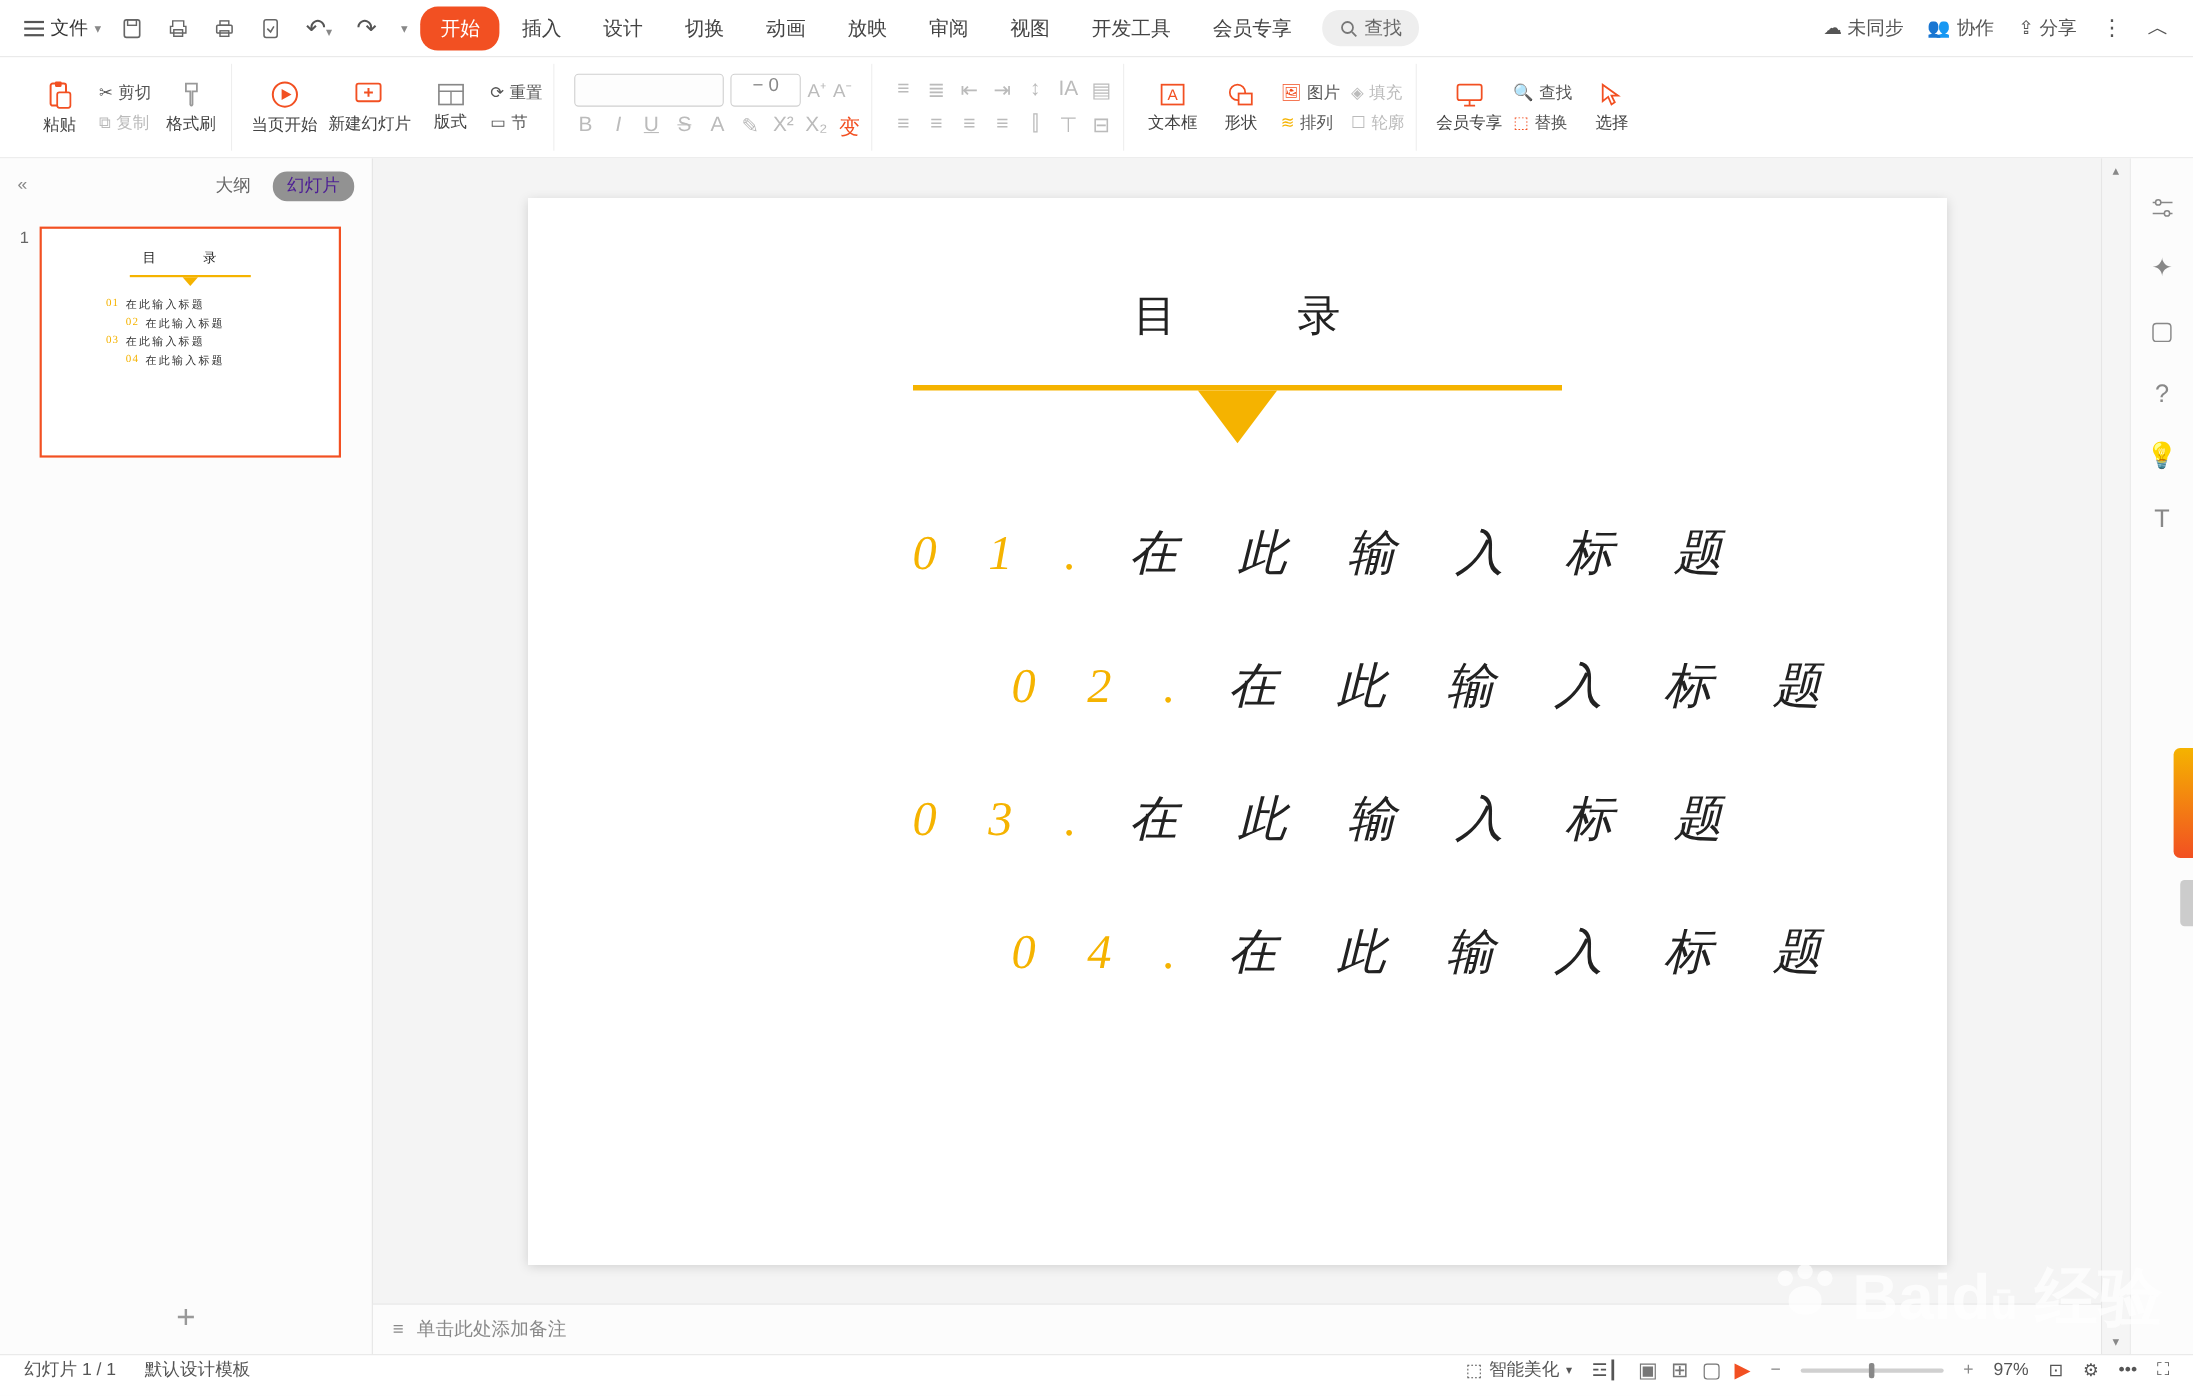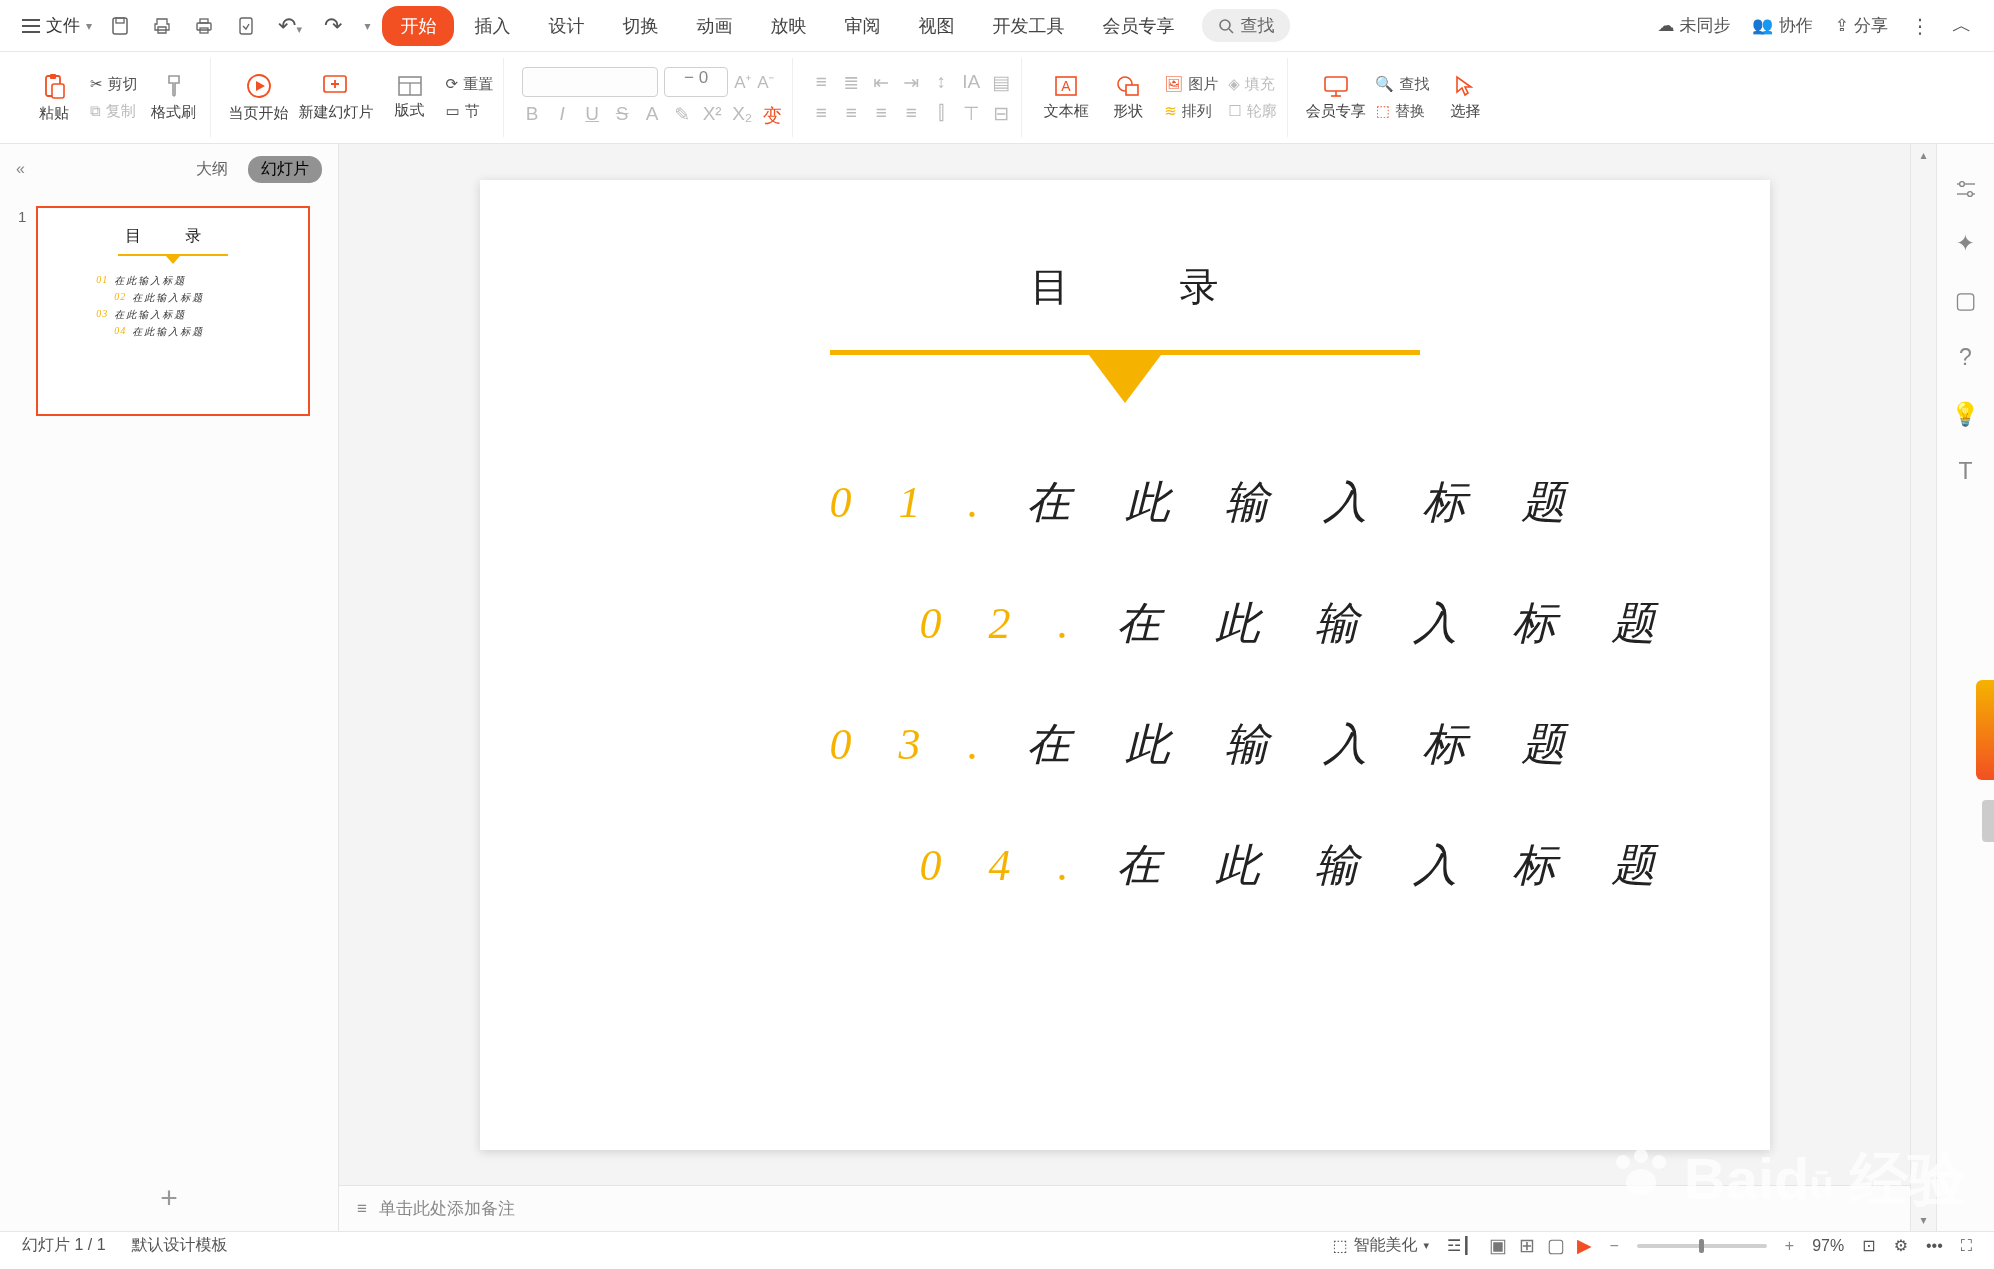--- a/index.html
+++ b/index.html
@@ -137,39 +137,39 @@
       height: 50px;
       display: flex;
       align-items: center;
       padding: 0 16px;
       gap: 20px;
     }
     .collapse-btn { color: #888; font-size: 16px;}
     .panel-tab { font-size: 16px; color: #666; }
     .panel-tab.active {
       background: #929292;
-      color: #000000;
+      color: #4c1d95;
       padding: 3px 13px;
       border-radius: 13px;
     }
     .thumb-area { padding: 12px 18px; flex: 1;}
     .thumb-row { display: flex; gap: 10px;}
     .thumb-num { font-size: 15px; color: #666; padding-top: 2px;}
     .thumb {
       width: 274px;
       height: 210px;
       border: 2px solid #f25022;
       background: #fff;
       padding: 18px 26px;
       font-size: 9px;
     }
-    .thumb-title { text-align: center; font-family: serif; letter-spacing: 20px; font-size: 16px; color: #222;}
+    .thumb-title { text-align: center; font-family: serif; letter-spacing: 20px; font-size: 12px; color: #222;}
     .thumb-line { border-top: 2px solid #f5b300; width: 110px; margin: 7px auto 3px; position:relative;}
     .thumb-line::after { content:''; position:absolute; left:50%; top:0; transform:translateX(-50%); border-left:7px solid transparent; border-right:7px solid transparent; border-top:8px solid #f5b300;}
-    .thumb-items { margin-top: 18px; font-family: serif; font-style: italic;}
+    .thumb-items { margin-top: 18px; font-family: serif; }
     .thumb-item { display:flex; gap:6px; margin: 3px 0; font-size: 10px;}
     .thumb-item:nth-child(1) { margin-left: 32px;}
     .thumb-item:nth-child(2) { margin-left: 50px;}
     .thumb-item:nth-child(3) { margin-left: 32px;}
     .thumb-item:nth-child(4) { margin-left: 50px;}
     .thumb-item .tn { color: #f5b300; letter-spacing: 1px;}
     .thumb-item .tt { letter-spacing: 2px;}
     .add-slide {
       text-align: center;
       padding: 16px;

